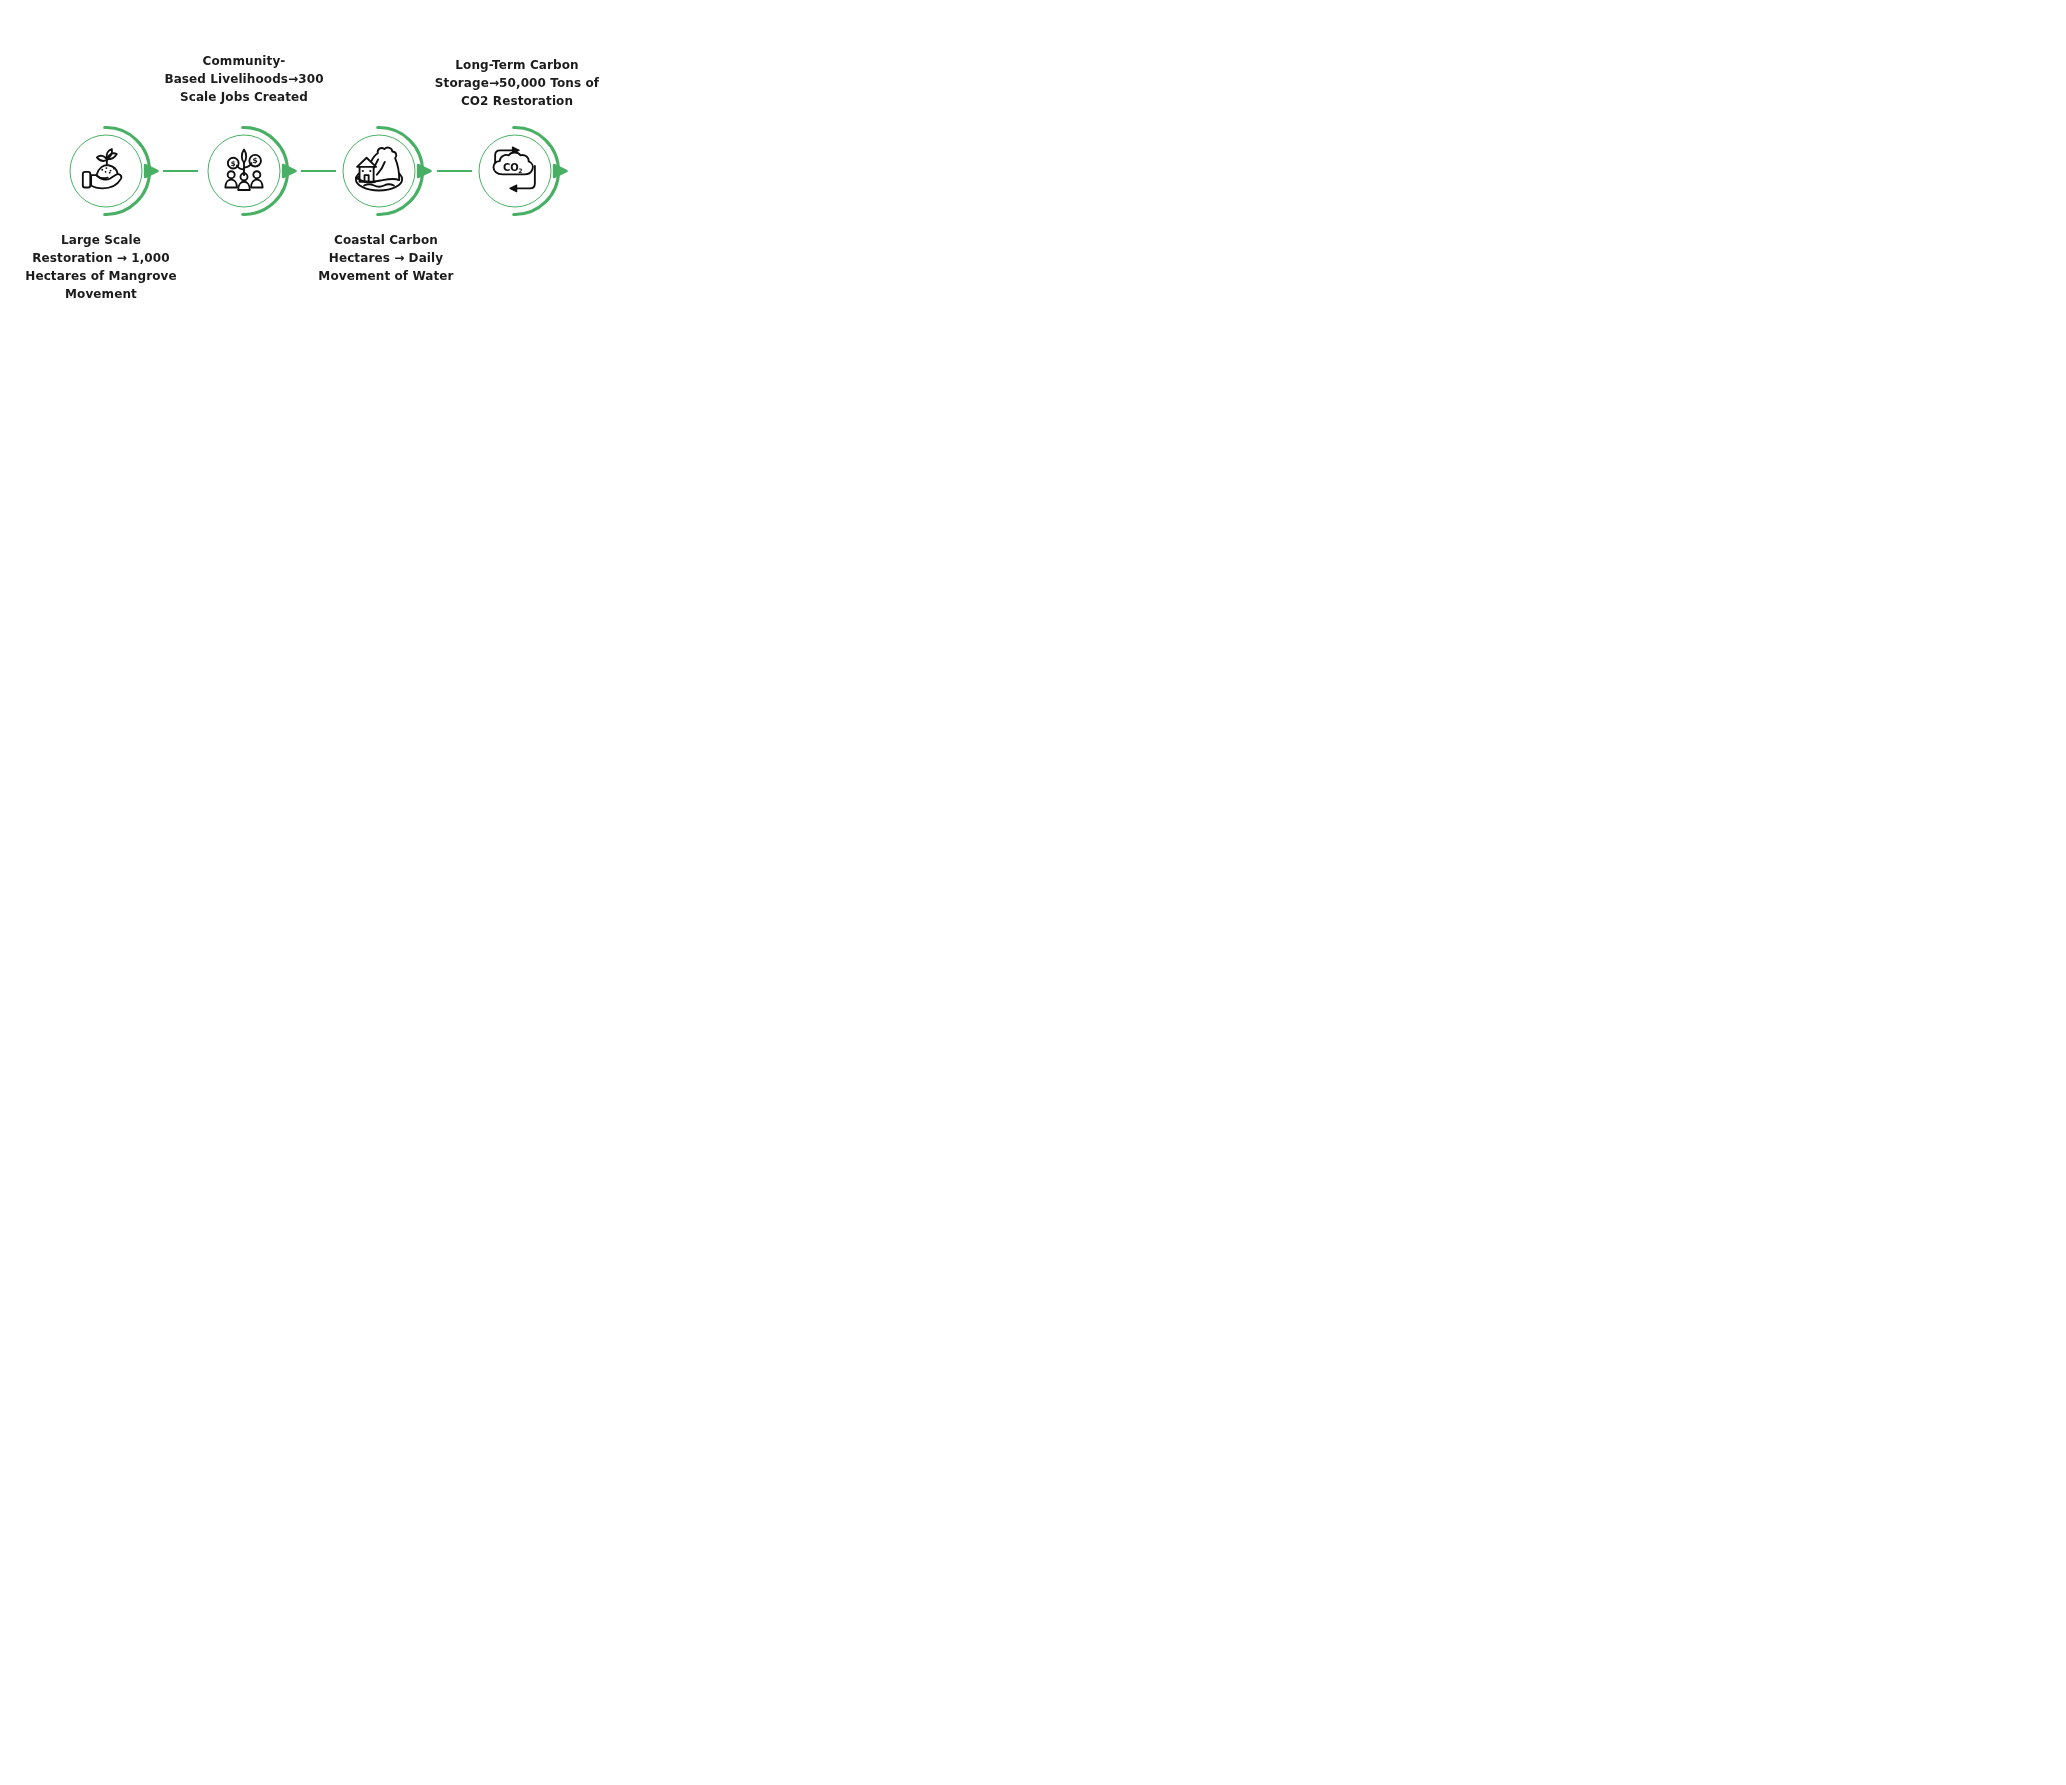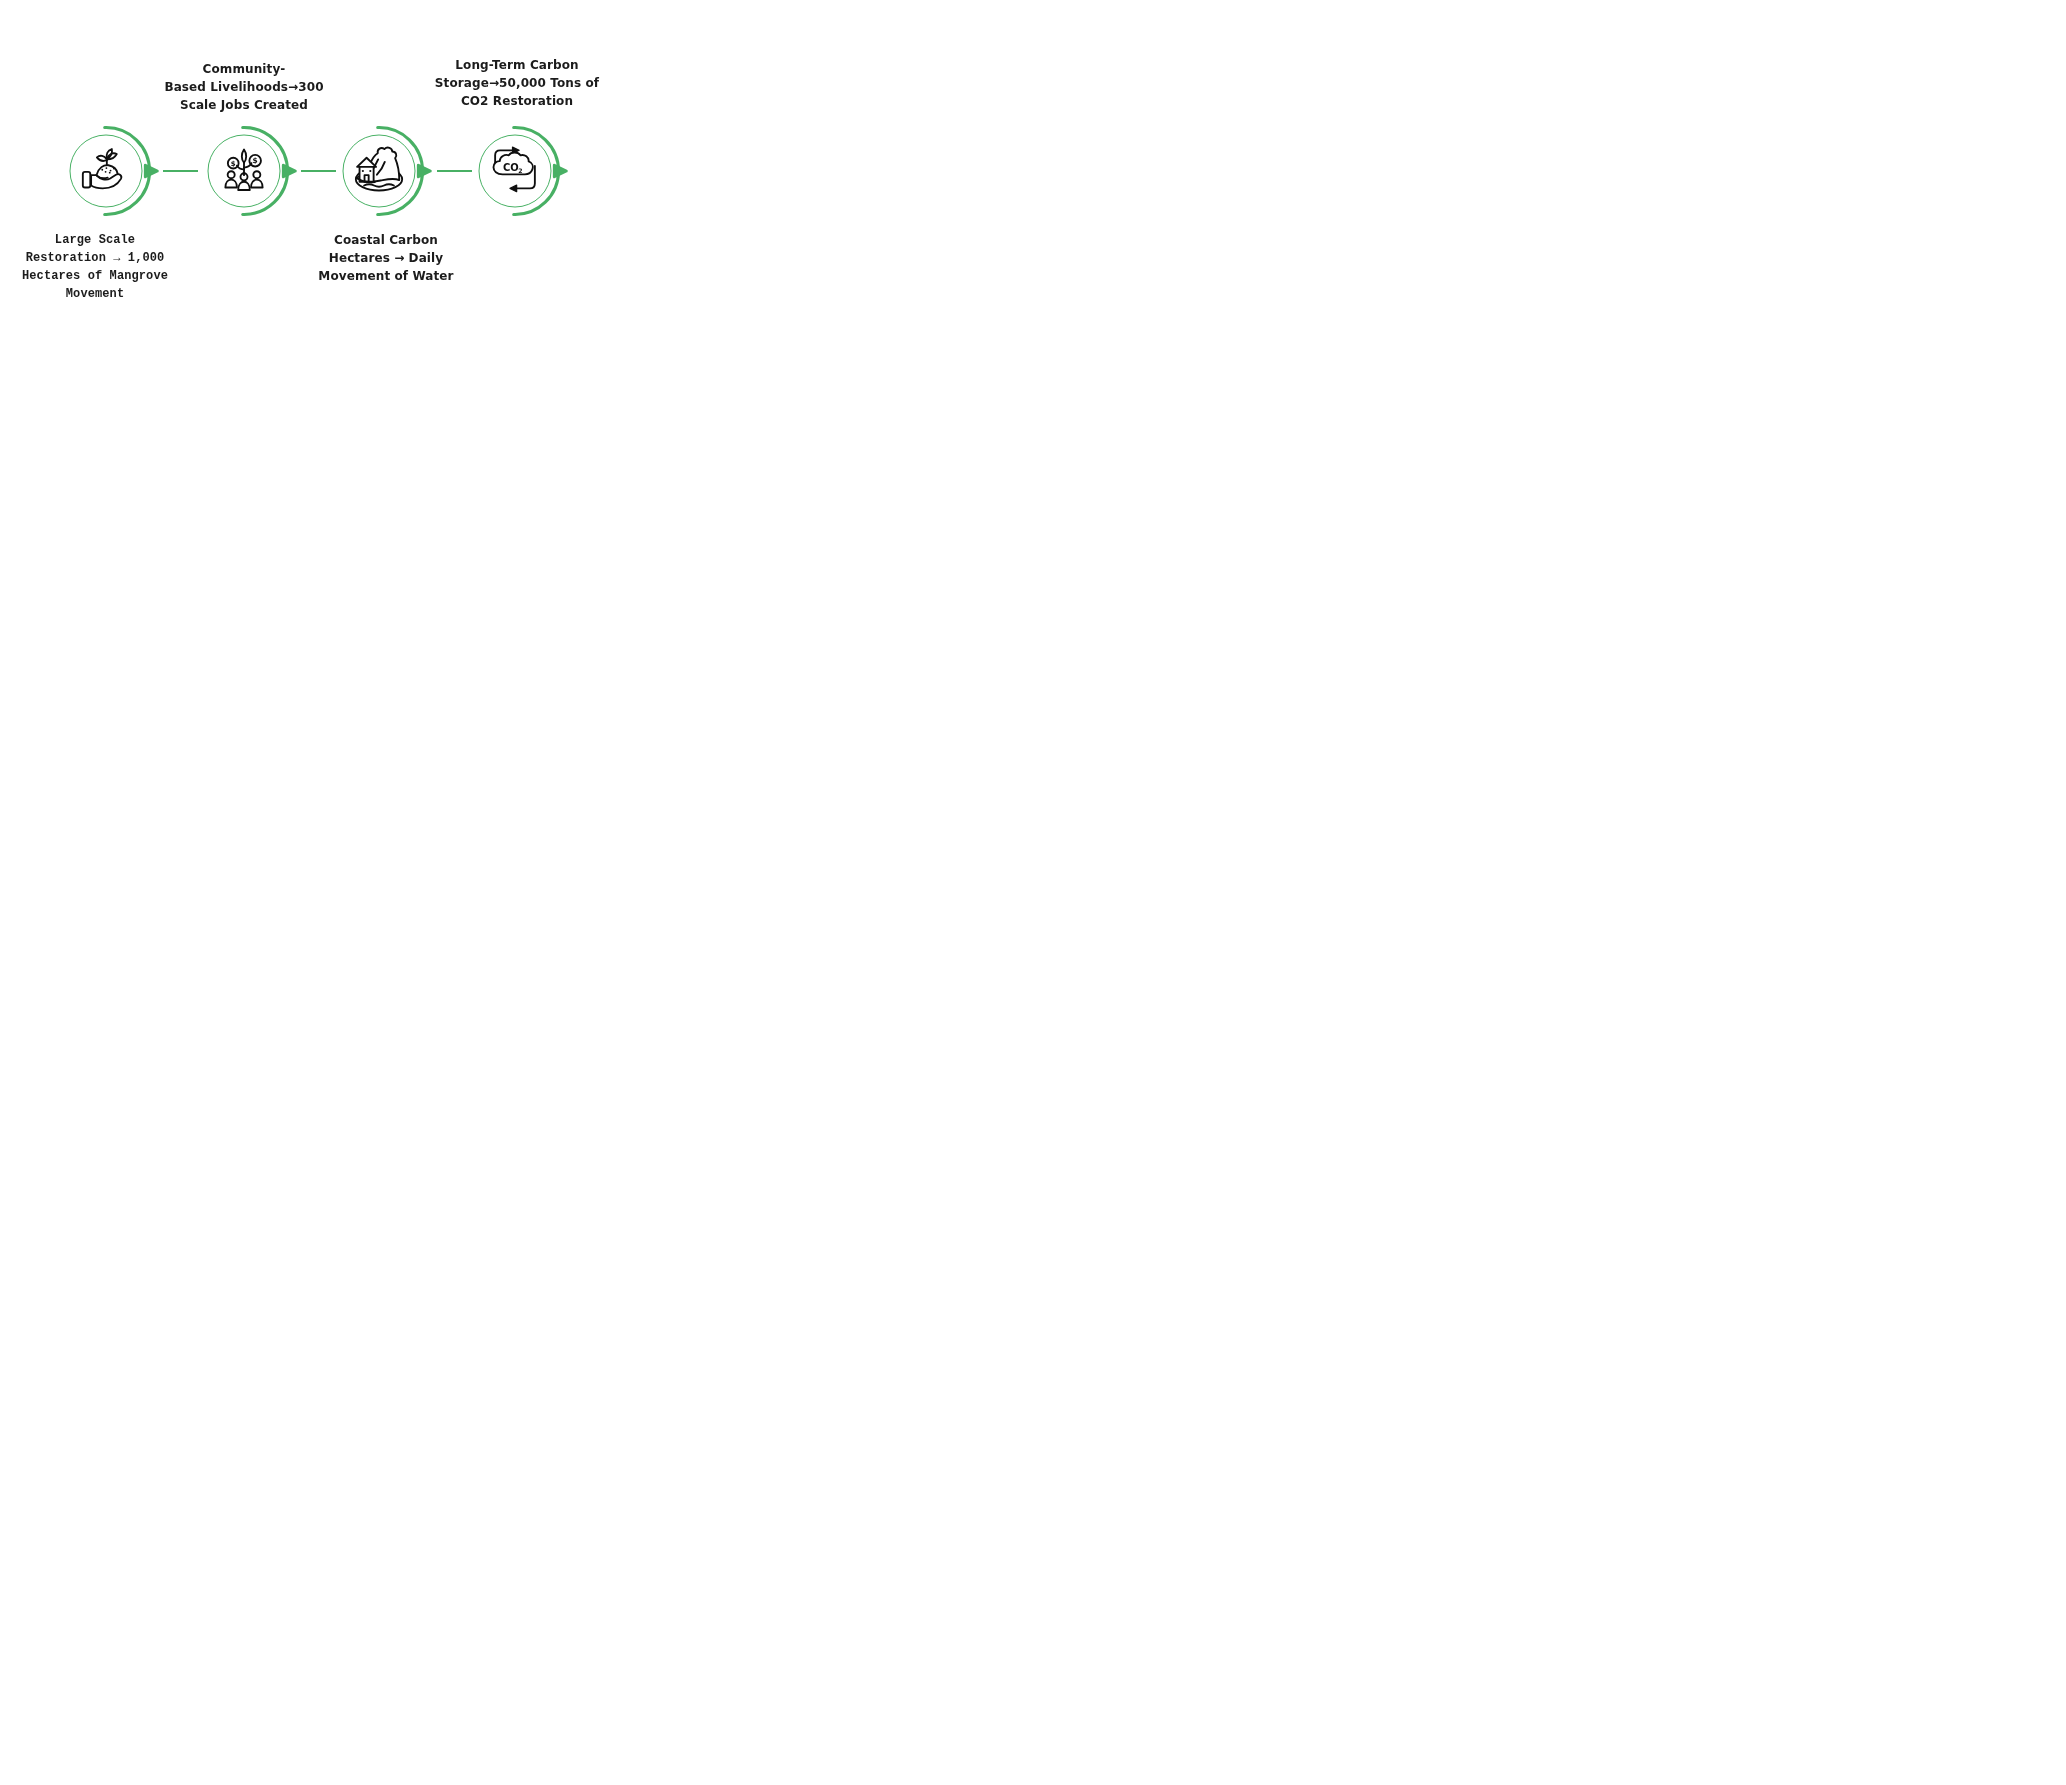--- a/index.html
+++ b/index.html
@@ -26,28 +26,28 @@
   .icon .head{fill:var(--ink);stroke:var(--ink);stroke-width:3;stroke-linejoin:round;}
   .icon text{fill:var(--ink);stroke:none;font-family:"DejaVu Sans",sans-serif;font-weight:bold;}
 
   .connector{position:absolute;top:170px;height:2.1px;background:var(--accent);}
 </style>
 </head>
 <body>
 
 <div class="stage">
 
-  <div class="label" style="left:4px;top:231px;font-family:Liberation Mono, monospace;">
+  <div class="label" style="left:10px;top:231px;">
     <div class="line">Large Scale</div>
     <div class="line">Restoration → 1,000</div>
     <div class="line">Hectares of Mangrove</div>
     <div class="line">Movement</div>
   </div>
 
-  <div class="label" style="left:153px;top:60px;">
+  <div class="label" style="left:153px;top:52px;">
     <div class="line">Community-</div>
     <div class="line">Based Livelihoods→300</div>
     <div class="line">Scale Jobs Created</div>
   </div>
 
   <div class="label" style="left:295px;top:231px;">
     <div class="line">Coastal Carbon</div>
     <div class="line">Hectares → Daily</div>
     <div class="line">Movement of Water</div>
   </div>

